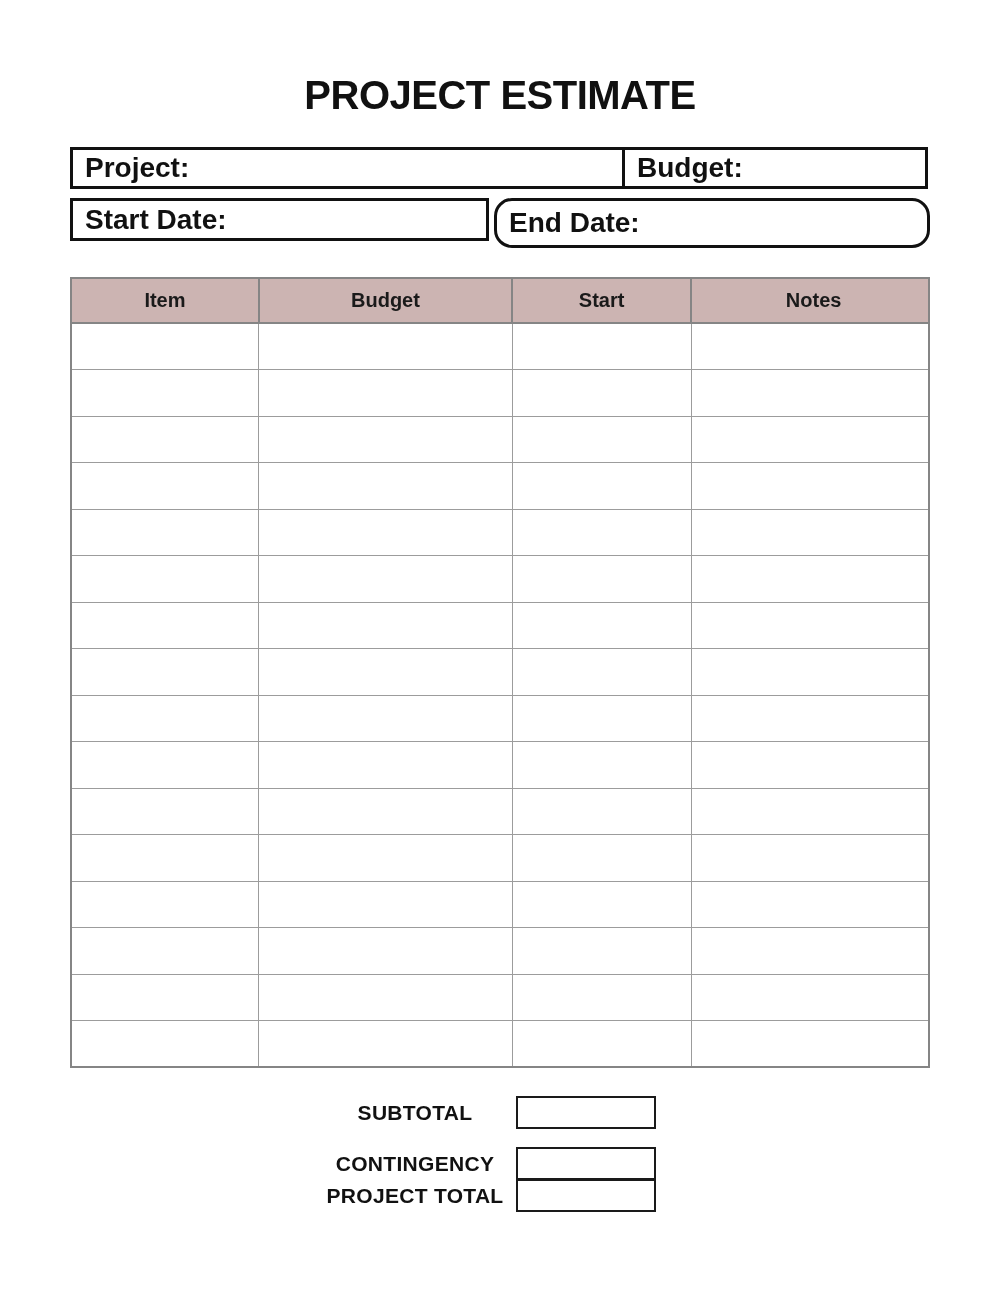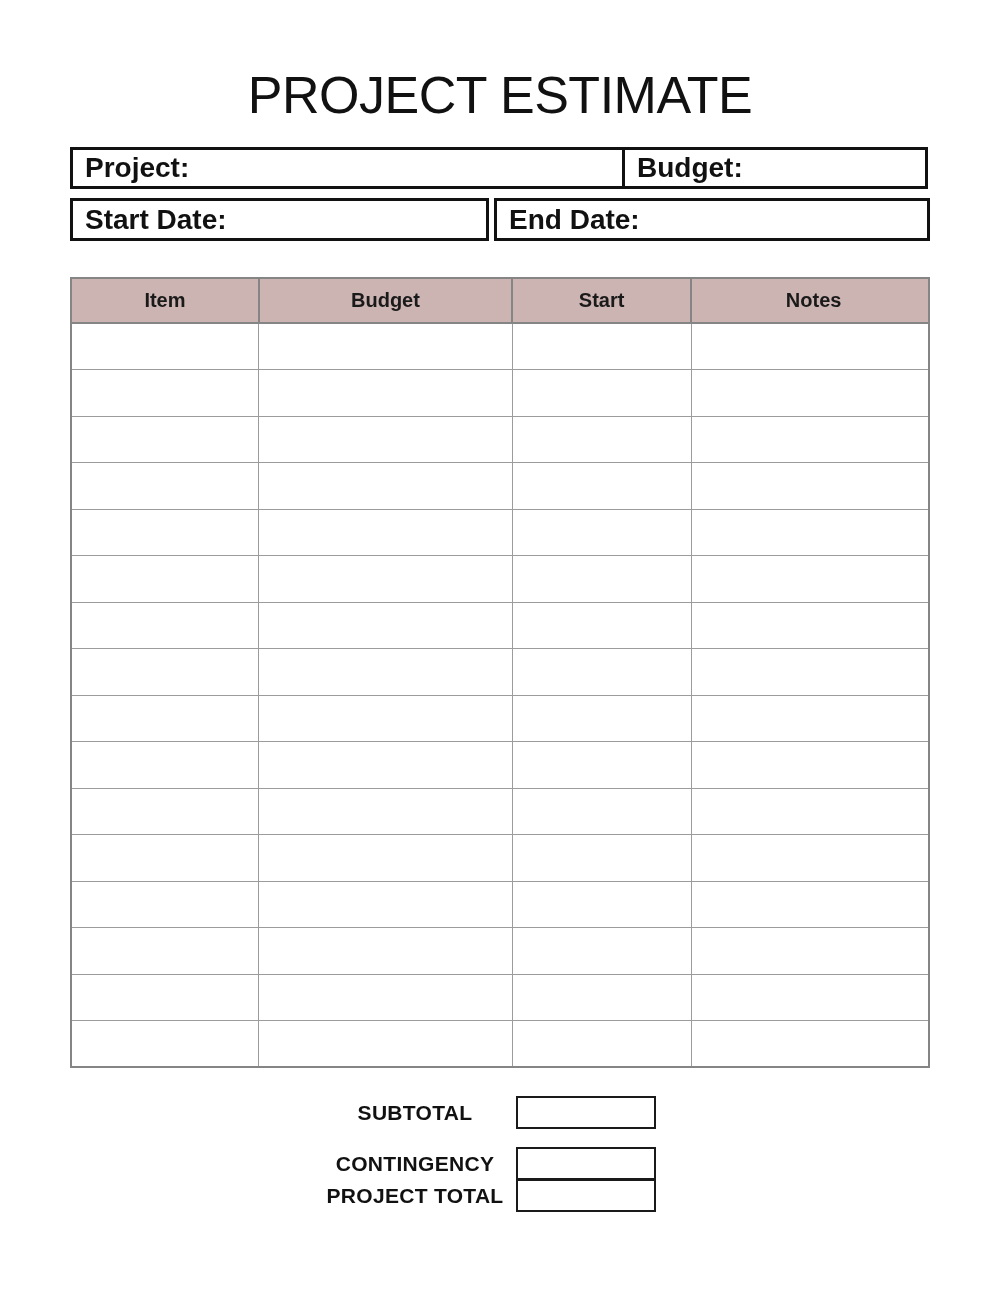--- a/index.html
+++ b/index.html
@@ -18,22 +18,22 @@
 
   
   #page-title {
     position: absolute;
     left: 0;
     right: 0;
     top: 64px;
     height: 62px;
     line-height: 62px;
     text-align: center;
-    font-size: 52px;
-    font-weight: 400;
+    font-size: 40px;
+    font-weight: 700;
     letter-spacing: -0.5px;
     color: #111111;
     white-space: nowrap;
   }
 
   
   .field-box {
     position: absolute;
     box-sizing: border-box;
     border: 3px solid #111111;
@@ -41,21 +41,21 @@
     display: flex;
     align-items: center;
     padding-left: 12px;
     font-size: 28px;
     font-weight: 700;
     color: #111111;
   }
   #project-box    { left: 70px;  top: 147px; width: 555px; height: 42px; }
   #budget-box     { left: 622px; top: 147px; width: 306px; height: 42px; }
   #start-date-box { left: 70px;  top: 198px; width: 419px; height: 43px; }
-  #end-date-box   { left: 494px; top: 198px; width: 436px; height: 43px; }
+  #end-date-box   { left: 494px; top: 198px; width: 436px; height: 50px; border-radius: 18px; }
   .field-value { flex: 1; height: 100%; }
 
   
   #table-wrap {
     position: absolute;
     left: 70px;
     top: 277px;
     width: 860px;
   }
   table#estimate-table {

